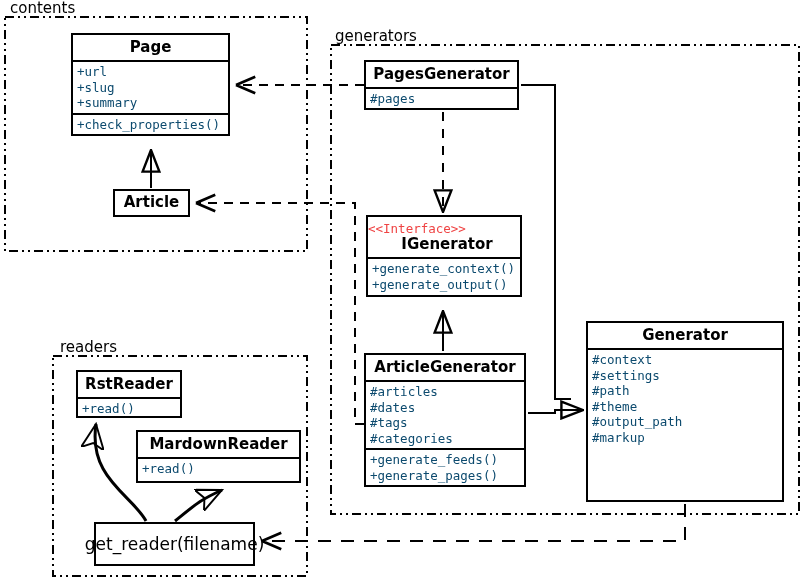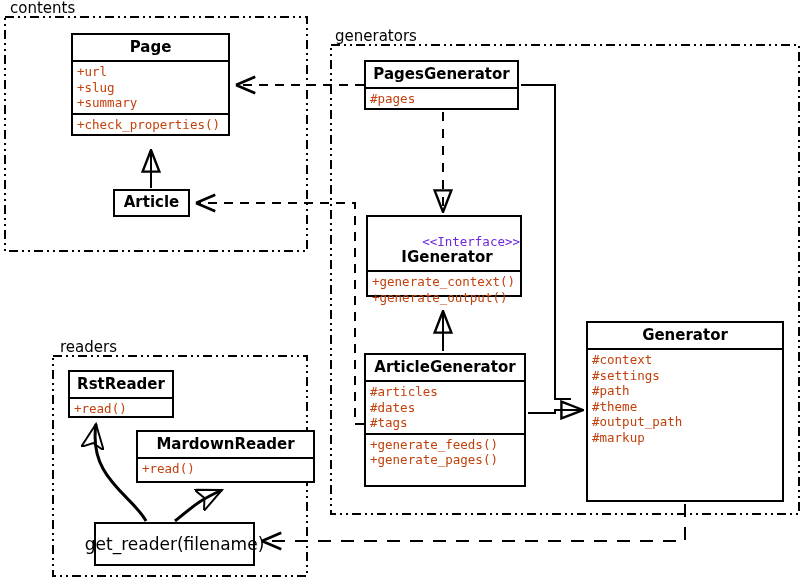--- a/index.html
+++ b/index.html
@@ -17,26 +17,26 @@
   .pkg svg{display:block;overflow:visible;}
 
   
   .cls{position:absolute;box-sizing:border-box;border:2px solid #000;
        background:#ffffff;}
   .cls .sec{box-sizing:border-box;}
   .cls .sec + .sec{border-top:2px solid #000;}
   .cls .name{text-align:center;font-weight:bold;font-size:15px;
              font-family:"DejaVu Sans", sans-serif;color:#000;
              padding:4px 6px 4px 6px;line-height:17px;}
-  .cls .stereo{text-align:right;font-size:12.5px;font-weight:normal;
-               font-family:"DejaVu Sans Mono", monospace;color:#6d28d9;
-               line-height:15px;padding-top:17px;}
+  .cls .stereo{text-align:left;font-size:12.5px;font-weight:normal;
+               font-family:"DejaVu Sans Mono", monospace;color:#ef4444;
+               line-height:15px;padding-top:4px;}
   .cls .name.withstereo{padding-top:0px;padding-left:12px;}
   .cls .memb{font-family:"DejaVu Sans Mono", monospace;font-size:12.5px;
-             color:#c2410c;padding:2px 2px 2px 4px;line-height:15.5px;}
+             color:#0c4a6e;padding:2px 2px 2px 4px;line-height:15.5px;}
   .cls .memb div{white-space:nowrap;}
   .plain{position:absolute;box-sizing:border-box;border:2px solid #000;
          background:#fff;display:flex;align-items:center;
          justify-content:center;font-family:"DejaVu Sans", sans-serif;
          font-size:17px;color:#000;}
 
   
   #links{position:absolute;left:0;top:0;width:803px;height:579px;
          pointer-events:none;}
   #links line,#links path,#links polyline{fill:none;stroke:#000;}
@@ -108,20 +108,21 @@
   </div>
 
   <div class="cls" style="left:364px;top:353px;width:162px;height:134px;">
     <div class="sec">
       <div class="name">ArticleGenerator</div>
     </div>
     <div class="sec memb">
       <div>#articles</div>
       <div>#dates</div>
       <div>#tags</div>
+      <div>#categories</div>
     </div>
     <div class="sec memb">
       <div>+generate_feeds()</div>
       <div>+generate_pages()</div>
     </div>
   </div>
 
   <div class="cls" style="left:586px;top:321px;width:198px;height:181px;">
     <div class="sec">
       <div class="name">Generator</div>
@@ -129,30 +130,30 @@
     <div class="sec memb">
       <div>#context</div>
       <div>#settings</div>
       <div>#path</div>
       <div>#theme</div>
       <div>#output_path</div>
       <div>#markup</div>
     </div>
   </div>
 
-  <div class="cls" style="left:68px;top:370px;width:106px;height:48px;">
+  <div class="cls" style="left:76px;top:370px;width:106px;height:48px;">
     <div class="sec">
       <div class="name">RstReader</div>
     </div>
     <div class="sec memb">
       <div>+read()</div>
     </div>
   </div>
 
-  <div class="cls" style="left:136px;top:430px;width:179px;height:53px;">
+  <div class="cls" style="left:136px;top:430px;width:165px;height:53px;">
     <div class="sec">
       <div class="name">MardownReader</div>
     </div>
     <div class="sec memb">
       <div>+read()</div>
     </div>
   </div>
 
   <div class="plain" style="left:94px;top:522px;width:161px;height:44px;">
     <span>get_reader(filename)</span>

